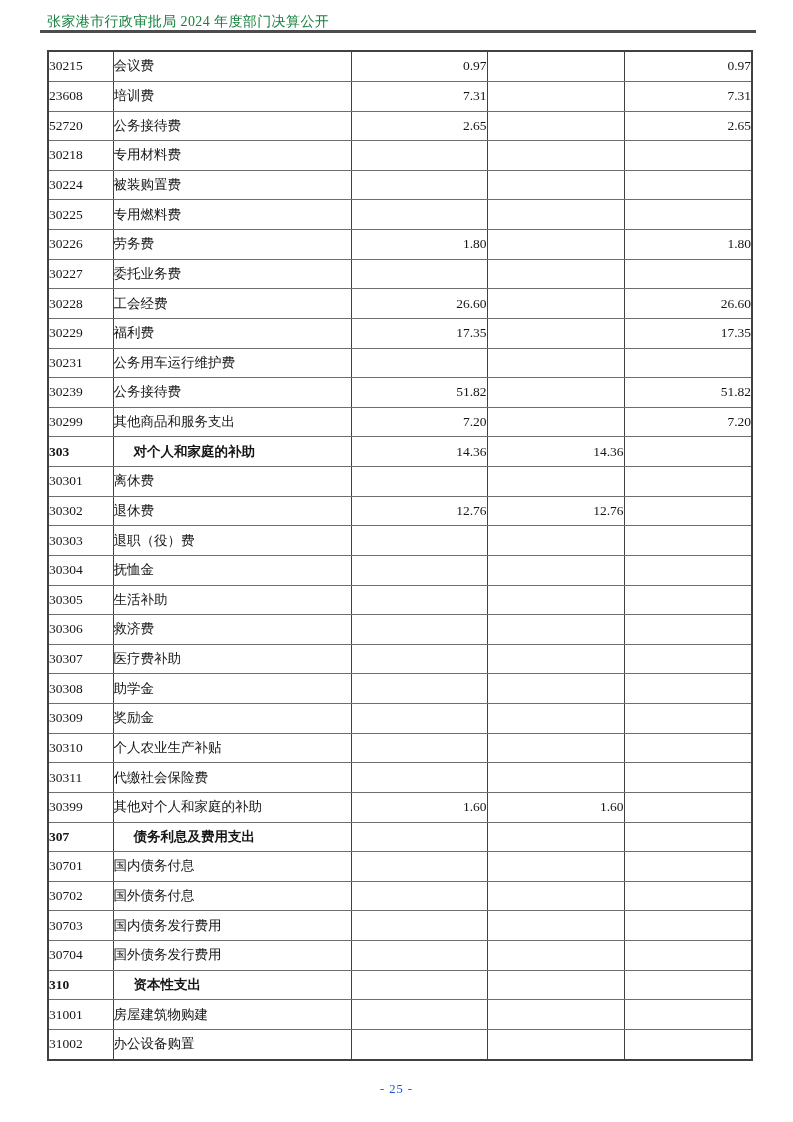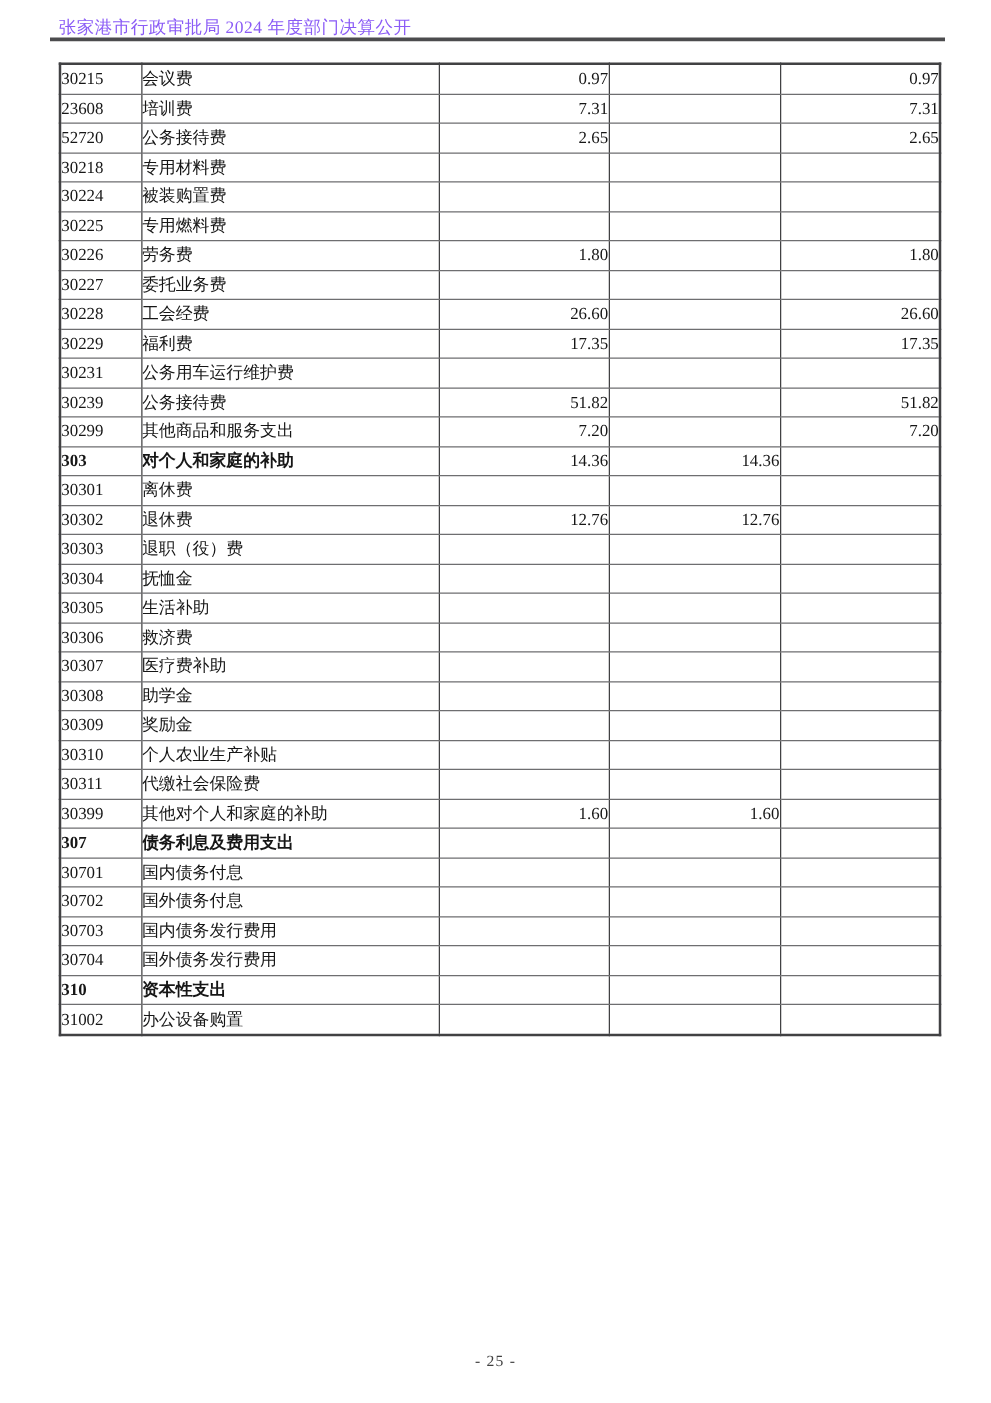--- a/index.html
+++ b/index.html
@@ -9,53 +9,53 @@
     background: #ffffff;
     font-family: "Liberation Serif", "DejaVu Serif", serif;
     color: #161616;
     position: relative;
     overflow: hidden;
   }
   .page { position: absolute; inset: 0; }
 
   .doc-title {
     position: absolute; left: 47px; top: 13px;
-    font-size: 14px; letter-spacing: 0.4px; color: #8b5cf6;
+    font-size: 14px; letter-spacing: 0.4px; color: #15803d;
     white-space: nowrap;
   }
   .header-rule {
     position: absolute; left: 40px; top: 30px;
     width: 716px; height: 3px;
     background: var(--line-rule, #4c4c4e);
   }
 
   table.budget-table {
     position: absolute; left: 47px; top: 50px;
-    width: 704px; height: 779px;
+    width: 704px; height: 1011px;
     border-collapse: collapse; table-layout: fixed;
     font-size: 13.5px;
     border: 2px solid var(--line-v, #3e3e40);
   }
   table.budget-table td {
     border-top: 1.6px solid var(--line-h, #6e6e70);
     border-bottom: 1.6px solid var(--line-h, #6e6e70);
     border-left: 1.6px solid var(--line-v, #414143);
     border-right: 1.6px solid var(--line-v, #414143);
     padding: 0; white-space: nowrap; overflow: hidden;
     vertical-align: middle;
   }
   td.code { padding-left: 5px; }
   td.name { padding-left: 17px; margin-left: 46px; }
   td.num  { text-align: right; padding-right: 5px; }
   tr.category td.code, tr.category td.name { font-weight: bold; }
-  tr.category td.name { padding-left: 0; }
+  tr.category td.name { padding-left: 20px; }
 
   .page-number {
     position: absolute; left: 0; top: 1082px; width: 100%;
-    text-align: center; font-size: 12.5px; color: #404040;
+    text-align: center; font-size: 12.5px; color: #1d4ed8;
     letter-spacing: 1px;
   }
 </style>
 </head>
 <body>
 
 <div class="page">
 
   <div class="doc-title">张家港市行政审批局 2024 年度部门决算公开</div>
 
@@ -288,20 +288,27 @@
           <td class="num"></td>
         </tr>
         <tr class="category">
           <td class="code">310</td>
           <td class="name">资本性支出</td>
           <td class="num"></td>
           <td class="num"></td>
           <td class="num"></td>
         </tr>
         <tr>
+          <td class="code">31001</td>
+          <td class="name">房屋建筑物购建</td>
+          <td class="num"></td>
+          <td class="num"></td>
+          <td class="num"></td>
+        </tr>
+        <tr>
           <td class="code">31002</td>
           <td class="name">办公设备购置</td>
           <td class="num"></td>
           <td class="num"></td>
           <td class="num"></td>
         </tr>
       </tbody>
   </table>
 
   <div class="page-number">- 25 -</div>

